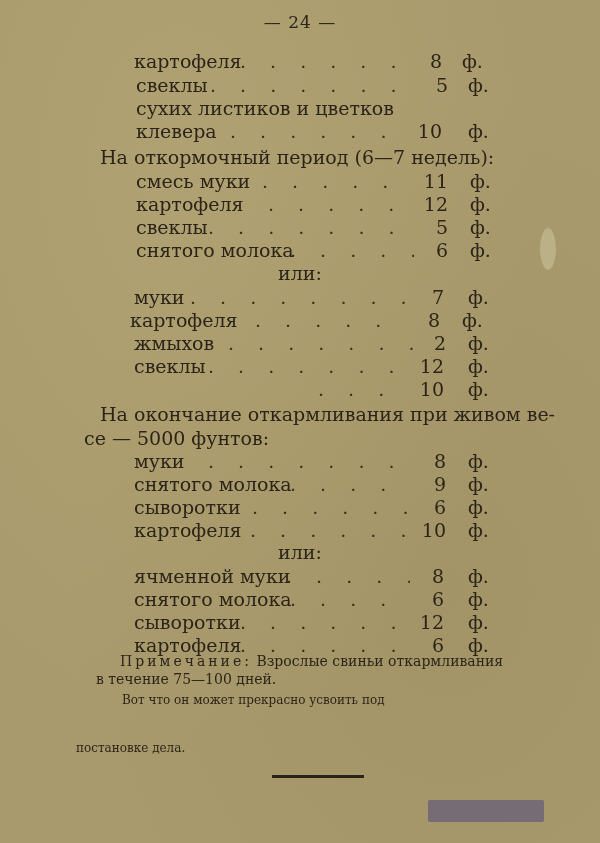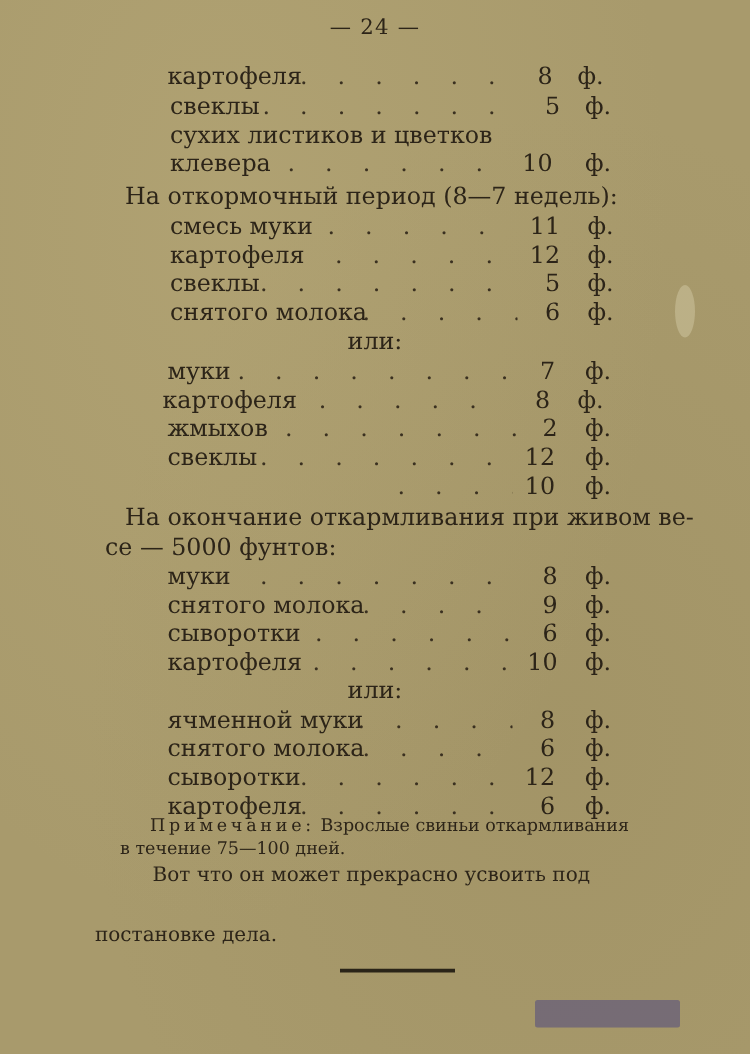--- a/index.html
+++ b/index.html
@@ -23,21 +23,21 @@
   .item .name { position: absolute; white-space: nowrap; }
   .item .dots {
     position: absolute; overflow: hidden; white-space: nowrap;
     letter-spacing: 9px; color: #3a3020;
   }
   .item .qty { position: absolute; text-align: right; width: 40px; }
   .item .unit { position: absolute; }
   .center { position: absolute; left: 0; width: 600px; text-align: center; font-size: 19px; line-height: 22px; }
   .note { position: absolute; font-size: 14px; line-height: 18px; white-space: nowrap; }
   .note .spaced { letter-spacing: 3px; }
-  .para { position: absolute; font-size: 16px; line-height: 24px; white-space: nowrap; }
+  .para { position: absolute; font-size: 12px; line-height: 24px; white-space: nowrap; }
   .rule { position: absolute; left: 272px; top: 775px; width: 92px; height: 3px; background: #2a2418; }
   .smudge {
     position: absolute; left: 428px; top: 800px; width: 116px; height: 22px;
     background: #6d6478; opacity: 0.85; border-radius: 2px;
   }
   .spot {
     position: absolute; left: 540px; top: 228px; width: 16px; height: 42px;
     background: #c9bf9a; opacity: 0.6; border-radius: 50%;
   }
 </style>
@@ -62,21 +62,21 @@
   <div class="item" style="top:97px">
     <span class="name" style="left:136px">сухих листиков и цветков</span>
   </div>
   <div class="item" style="top:120px">
     <span class="name" style="left:136px">клевера</span>
     <span class="dots" style="left:230px;width:180px">. . . . . . . . . . . . . . . . . .</span>
     <span class="qty" style="left:402px">10</span>
     <span class="unit" style="left:468px">ф.</span>
   </div>
 
-  <div class="line" style="left:100px;top:146px">На откормочный период (8—7 недель):</div>
+  <div class="line" style="left:100px;top:146px">На откормочный период (6—7 недель):</div>
   <div class="item" style="top:170px">
     <span class="name" style="left:136px">смесь муки</span>
     <span class="dots" style="left:262px;width:146px">. . . . . . . . . . . . . . . . . .</span>
     <span class="qty" style="left:408px">11</span>
     <span class="unit" style="left:470px">ф.</span>
   </div>
   <div class="item" style="top:193px">
     <span class="name" style="left:136px">картофеля</span>
     <span class="dots" style="left:268px;width:140px">. . . . . . . . . . . . . . . . . .</span>
     <span class="qty" style="left:408px">12</span>

